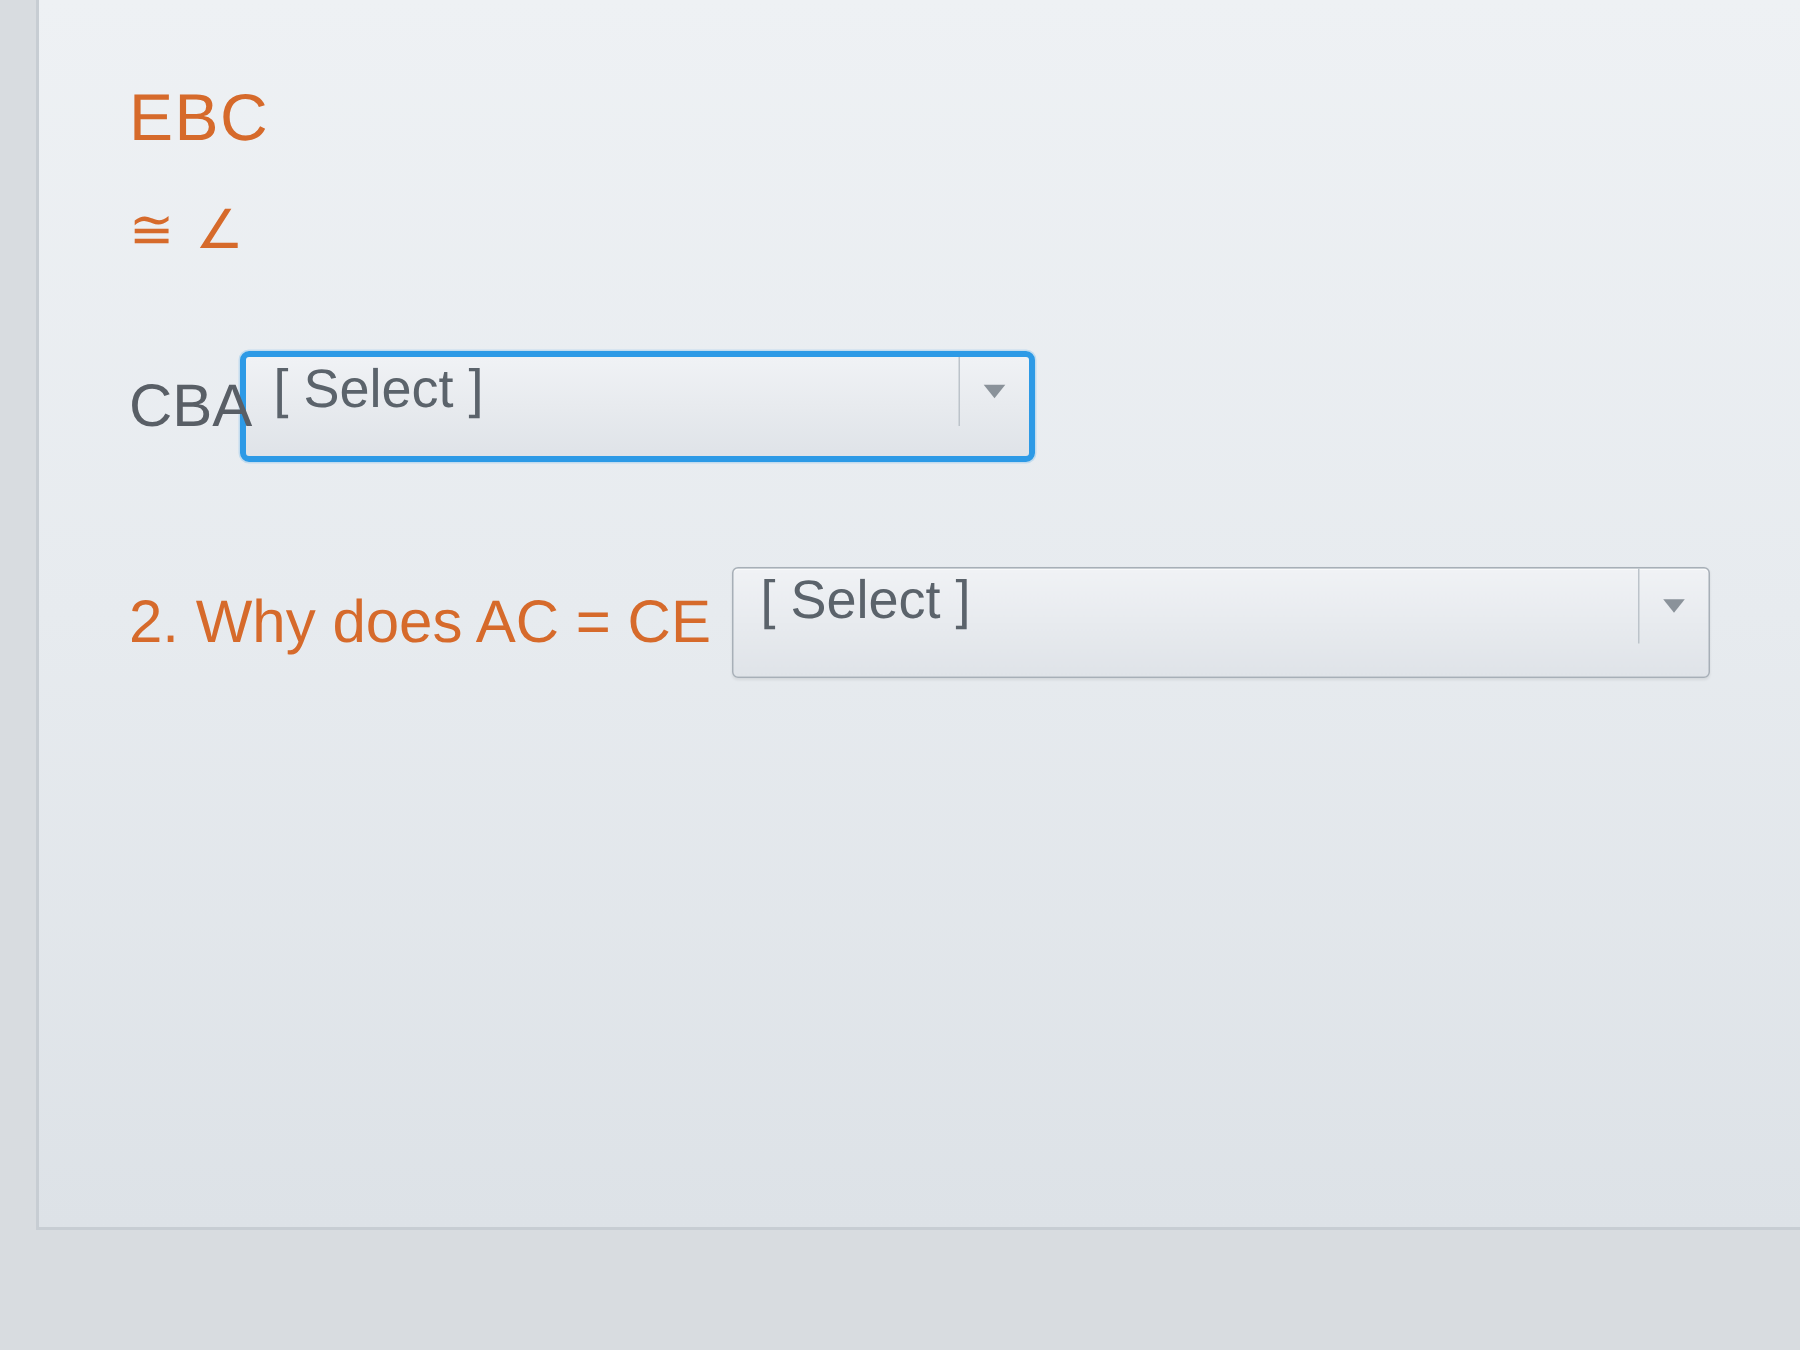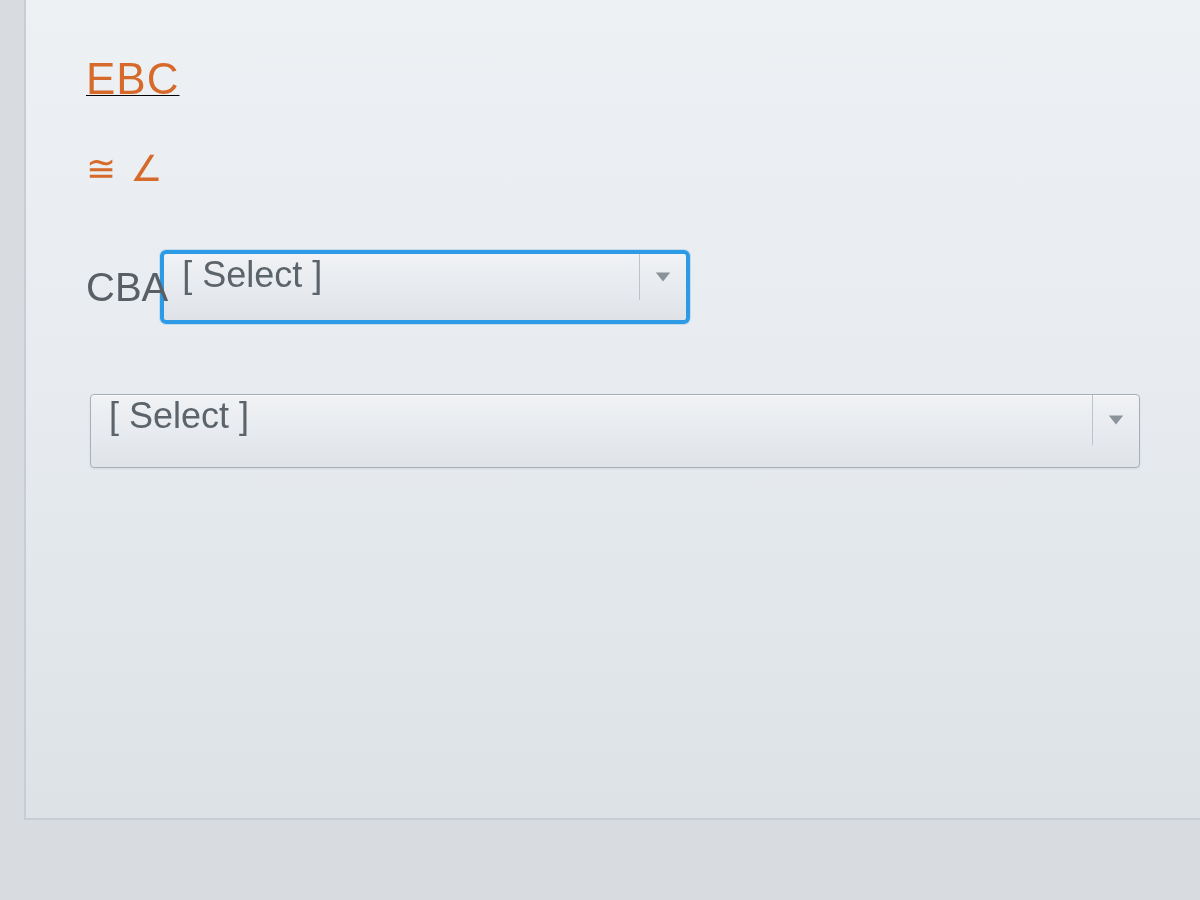--- a/index.html
+++ b/index.html
@@ -32,22 +32,21 @@
       font-weight: 400;
       letter-spacing: 1px;
     }
     .row {
       display: flex;
       align-items: center;
       gap: 6px;
     }
     .section-top {
       margin-top: 24px;
-      margin-bottom: 44px;
-      text-decoration: underline;
+      margin-bottom: 28px;
     }
     .section-symbols {
       margin-bottom: 60px;
     }
     .symbol {
       color: #d66a2b;
       font-size: 36px;
       margin-right: 8px;
     }
     .section-cba {
@@ -131,20 +130,21 @@
       <span>[ Select ]</span>
       <span class="caret">
         <svg viewBox="0 0 20 14">
             <polygon points="2,2 18,2 10,12"></polygon>
           </svg>
       </span>
     </div>
   </div>
 
   <div class="section-q2 row">
+    <span class="q2-text">2. Why does AC = CE</span>
     <div class="select select-2">
       <span>[ Select ]</span>
       <span class="caret">
         <svg viewBox="0 0 20 14">
             <polygon points="2,2 18,2 10,12"></polygon>
           </svg>
       </span>
     </div>
   </div>
 

